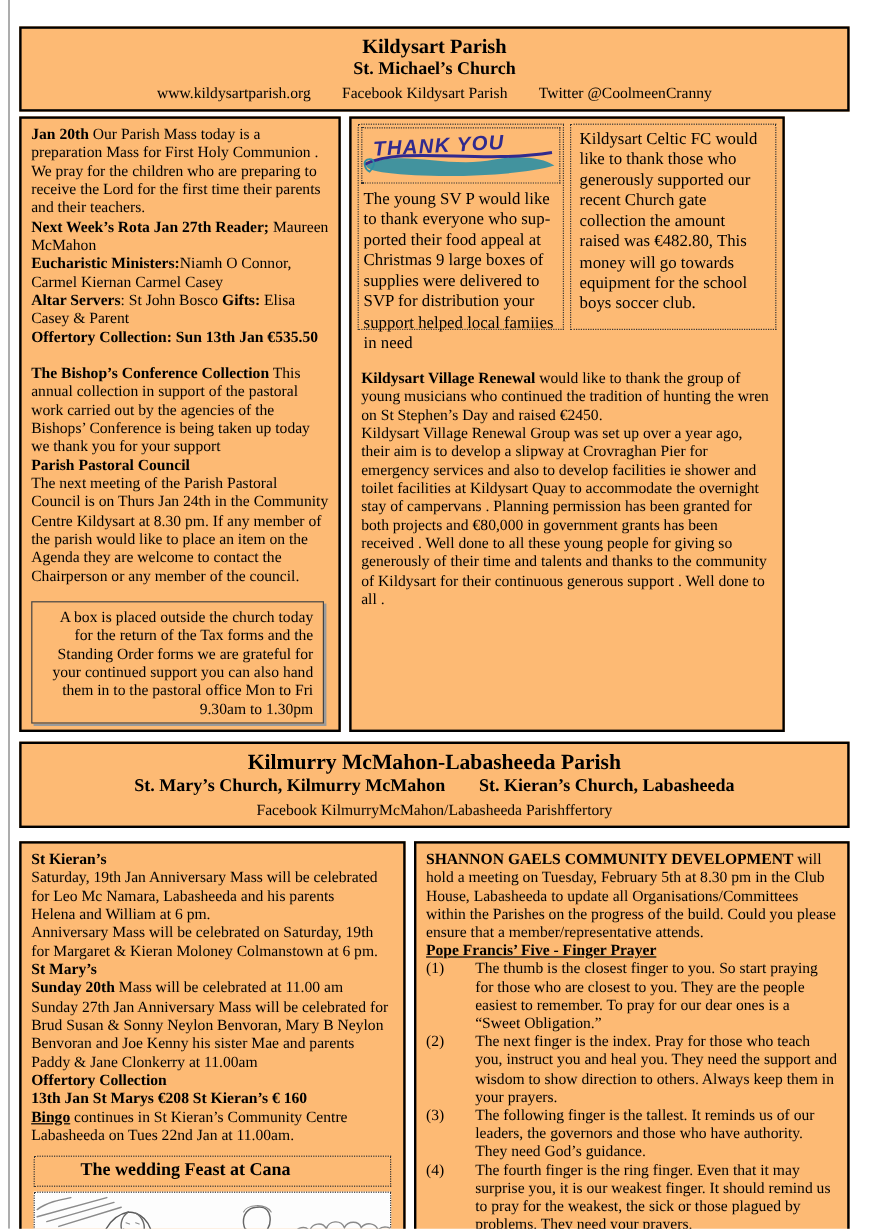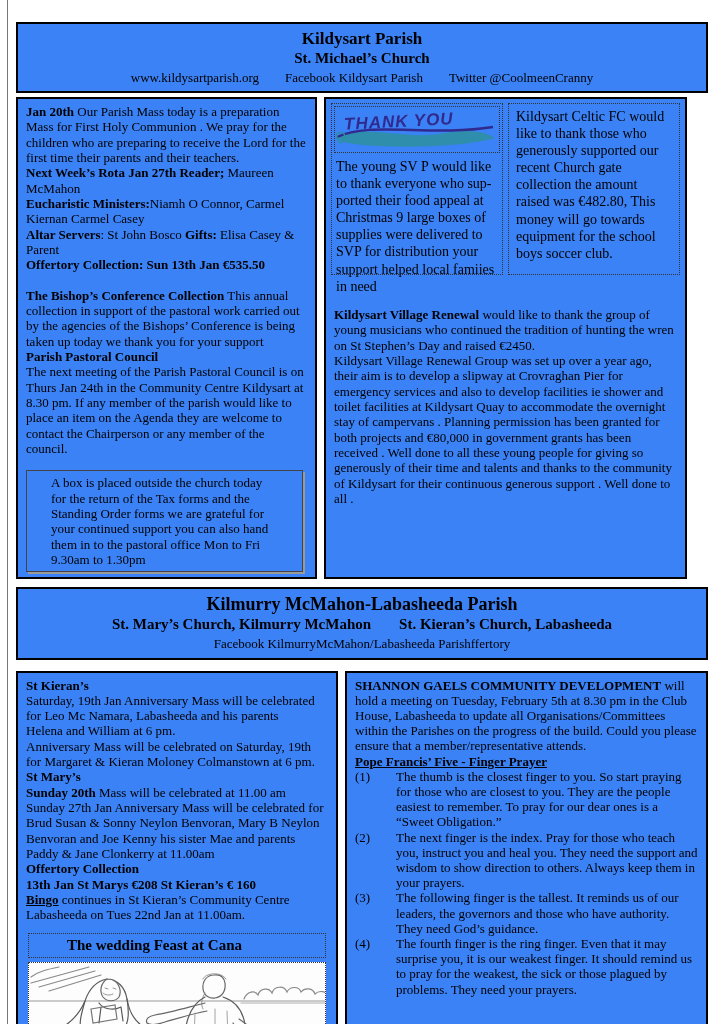--- a/index.html
+++ b/index.html
@@ -4,49 +4,49 @@
 <style>
   * { margin:0; padding:0; box-sizing:border-box; }
   html,body { background:#fff; }
   body {
     width:724px; height:1024px; position:relative;
     font-family:"Liberation Serif", serif; color:#000;
     font-size:13px; line-height:1.18; overflow:hidden;
   }
   .page-edge { position:absolute; left:7px; top:0; bottom:0; width:1px; background:#777; }
   .content { position:absolute; left:16px; top:22px; width:692px; }
-  .box { border:2px solid #000; background:#3b82f6; }
+  .box { border:2px solid #000; background:#fdba74; }
 
   
   .parish-header { text-align:center; padding:5px 4px 6px; }
   .h-title { font-weight:bold; font-size:17px; }
   .h-sub   { font-weight:bold; font-size:15px; margin-top:1px; }
   .h-contact { font-size:13px; margin-top:2px; }
   .h-contact span { margin:0 13px; }
   .h-sub span { margin:0 14px; }
 
   
   .cols { display:flex; gap:7px; margin-top:4px; }
   .col { padding:5px 8px; }
-  .c1l { width:301px; min-height:424px; }
+  .c1l { width:268px; min-height:424px; }
   .c1r { width:363px; min-height:424px; padding:4px 5px; }
   .c2l { width:322px; min-height:397px; }
   .c2r { width:363px; min-height:395px; }
   .sec2 { margin-top:11px; }
   .hdr2 { margin-top:8px; }
 
   p { margin:0; }
   .gap { height:15px; }
   b, .b { font-weight:bold; }
   .u { text-decoration:underline; }
 
   
   .tax-box {
     border:1px solid #444; box-shadow:2px 2px 0 #9a9a9a;
-    padding:4px 24px; margin-top:14px; margin-right:4px;
+    padding:4px 8px; margin-top:14px; margin-right:4px;text-align:right;
   }
 
   
   .ty-row { display:flex; gap:5px; }
   .dotted { border:1px dotted #333; }
   .ty-box { width:172px; height:172px; padding:3px 4px; font-size:14px; line-height:1.22; }
   .fc-box { width:181px; height:172px; padding:4px 7px; font-size:14px; line-height:1.22; }
   .ty-logo { height:47px; margin:-1px -2px 5px; position:relative; overflow:hidden; }
   .renewal { margin-top:32px; padding:0 3px; }
 

